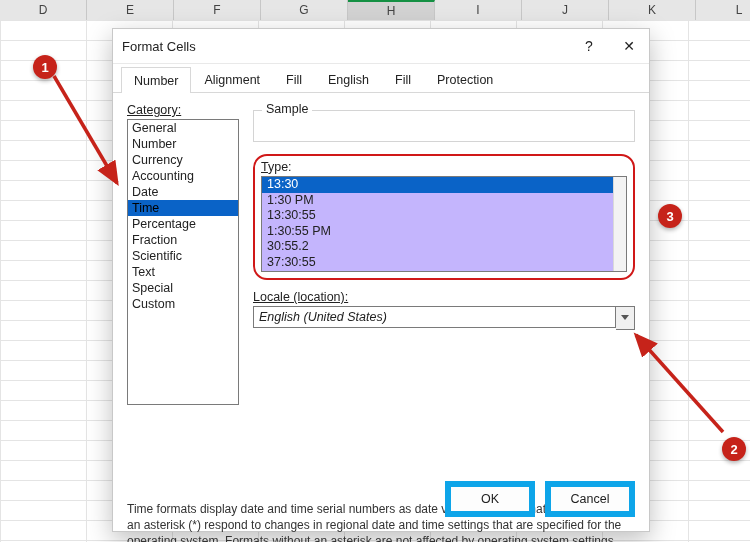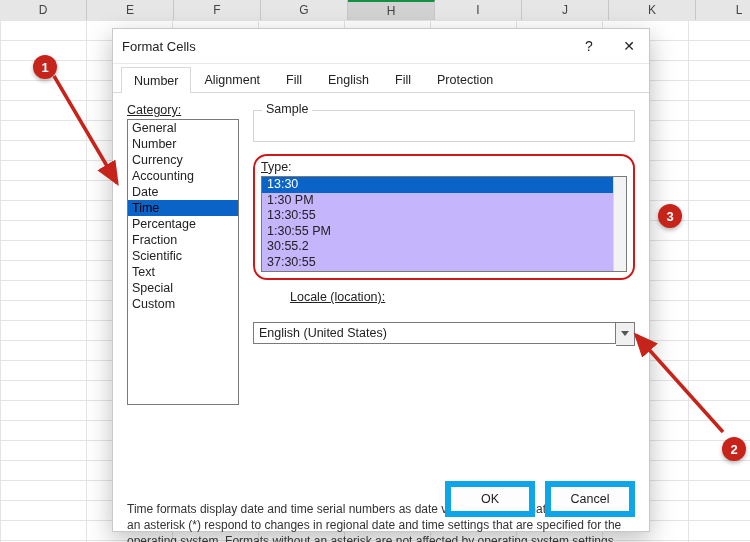--- a/index.html
+++ b/index.html
@@ -32,22 +32,22 @@
   .right{flex:1;position:relative;}
   .sample-set{border:1px solid #d4d4d4;margin-top:7px;height:30px;position:relative;}
   .sample-set .legend{position:absolute;top:-9px;left:8px;background:#fff;padding:0 4px;font-size:12.5px;}
   .type-wrap{border:2px solid #d01818;border-radius:14px;padding:4px 6px 6px 6px;margin-top:12px;}
   .type-label{font-size:12.5px;}
   .type-label .key{text-decoration:underline;}
   .typebox{border:1px solid #7a7a7a;height:94px;margin-top:2px;overflow:hidden;position:relative;background:#c4b5fd;}
   .typebox .scroll{position:absolute;right:0;top:0;bottom:0;width:12px;border-left:1px solid #d9d9d9;background:#f3f3f3;}
   .typebox .opt{padding:0 5px;font-size:12.5px;white-space:nowrap;cursor:pointer;line-height:15.5px;}
   .typebox .opt.selected{background:#0a63c7;color:#fff;}
-  .locale-label{margin-top:10px;margin-left:37px;}
-  .locale{display:flex;margin-top:18px;}
+  .locale-label{margin-top:10px;}
+  .locale{display:flex;margin-top:2px;font-style:italic;}
   .locale .sel{flex:1;border:1px solid #7a7a7a;height:20px;display:flex;align-items:center;padding:0 5px;background:#fff;}
   .locale .arrow{width:18px;height:22px;border:1px solid #7a7a7a;border-left:none;display:flex;align-items:center;justify-content:center;background:#f0f0f0;}
   .desc{margin-top:96px;font-size:12px;color:#333;line-height:1.35;}
   .buttons{position:absolute;right:14px;bottom:14px;display:flex;gap:10px;}
   .btn{width:78px;height:24px;border:6px solid #0ea5e9;background:#fdfdfd;font-size:12.5px;display:flex;align-items:center;justify-content:center;cursor:pointer;}
   
   .badge{position:absolute;width:24px;height:24px;border-radius:50%;background:#c6231a;color:#fff;
     display:flex;align-items:center;justify-content:center;font-weight:600;font-size:13px;box-shadow:0 2px 4px rgba(0,0,0,.3);}
   .arrow-svg{position:absolute;pointer-events:none;}
 </style>

